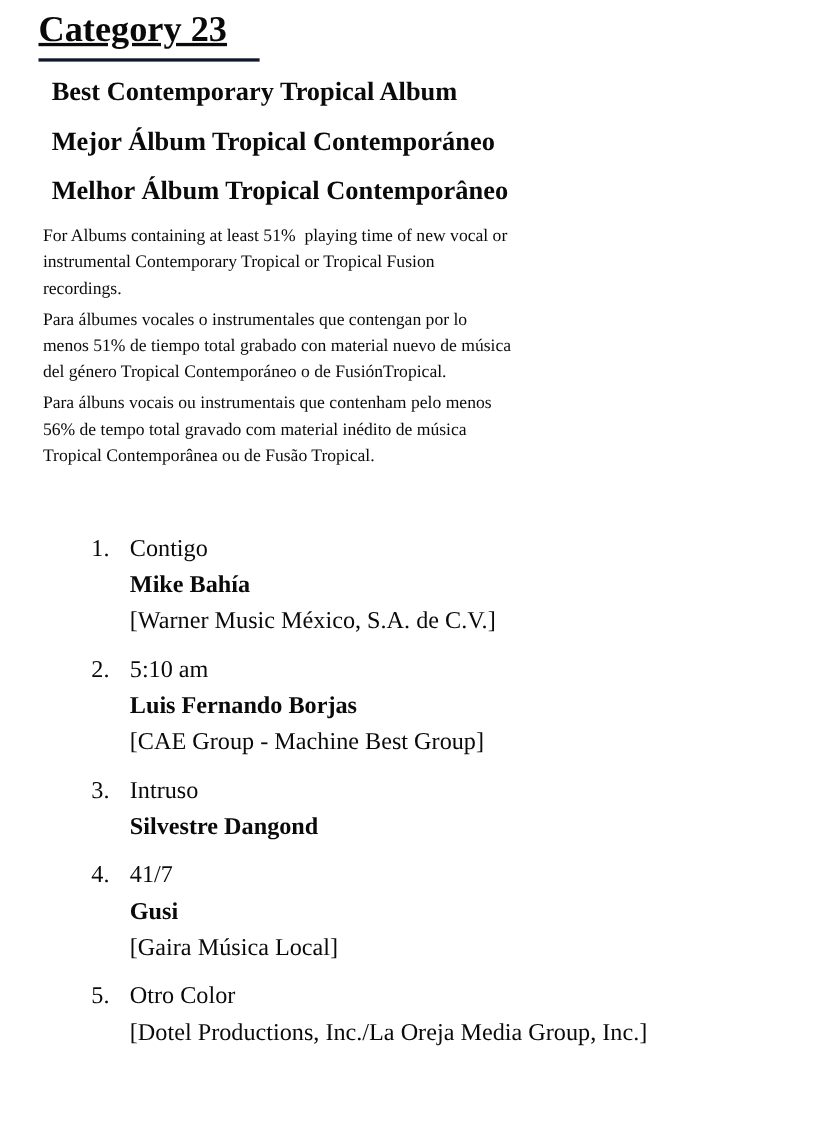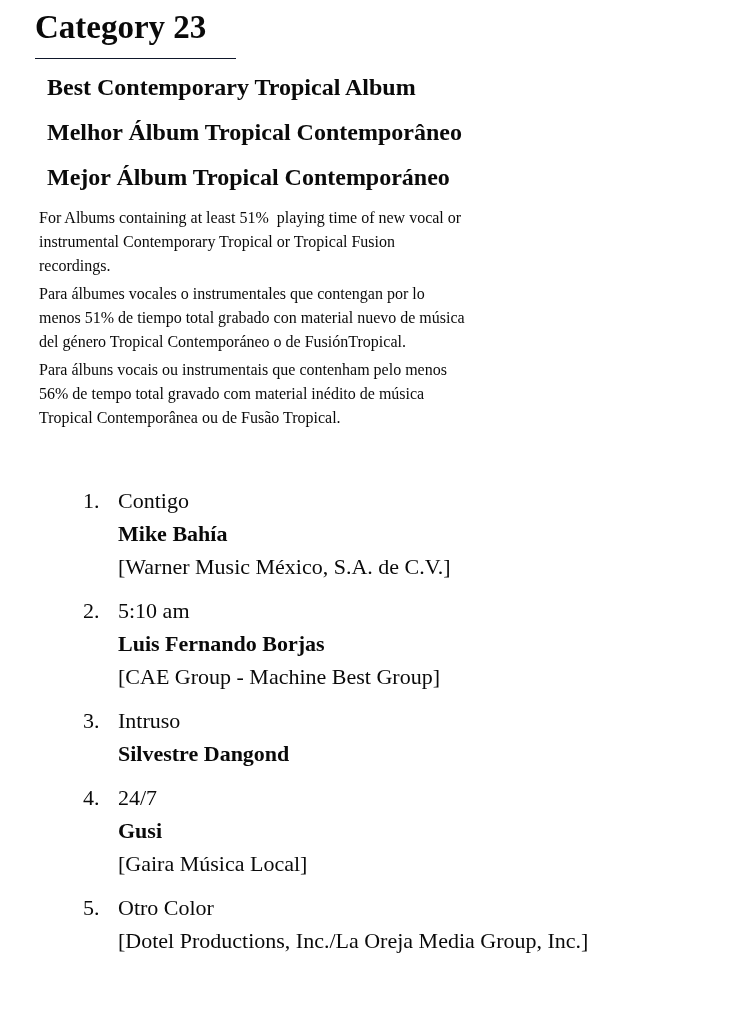--- a/index.html
+++ b/index.html
@@ -18,24 +18,25 @@
     padding: 8px 28px 0 35px;
     overflow: hidden;
   }
   .category-title {
     font-size: 33px;
     font-weight: bold;
     line-height: 38px;
     margin: 0 0 12px 0;
   }
   .category-title .underline {
-    border-bottom: 1px solid #0f172a;
+    border-bottom: 3px solid #0f172a;
     padding-right: 30px;
-    padding-bottom: 12px;
+    padding-bottom: 7px;
     display: inline-block;
+    text-decoration: underline;
   }
   .award-name {
     font-size: 24px;
     font-weight: bold;
     line-height: 33px;
     margin: 12px;
   }
   .description {
     font-size: 16px;
     line-height: 24px;
@@ -68,22 +69,22 @@
 </style>
 </head>
 <body>
 
 <div class="page">
 
   <h1 class="category-title"><span class="underline">Category 23</span></h1>
 
   <div>
     <h2 class="award-name">Best Contemporary Tropical Album</h2>
+    <h2 class="award-name">Mejor Álbum Tropical Contemporáneo</h2>
     <h2 class="award-name">Melhor Álbum Tropical Contemporâneo</h2>
-    <h2 class="award-name">Mejor Álbum Tropical Contemporáneo</h2>
   </div>
 
   <div>
     <p class="description">For Albums containing at least 51%  playing time of new vocal or
 instrumental Contemporary Tropical or Tropical Fusion
 recordings.</p>
     <p class="description">Para álbumes vocales o instrumentales que contengan por lo
 menos 51% de tiempo total grabado con material nuevo de música
 del género Tropical Contemporáneo o de FusiónTropical.</p>
     <p class="description">Para álbuns vocais ou instrumentais que contenham pelo menos
@@ -114,21 +115,21 @@
       <span class="num">3.</span>
       <div class="info">
         <div class="title">Intruso</div>
         <div class="artist">Silvestre Dangond</div>
       </div>
     </li>
 
     <li class="nominee">
       <span class="num">4.</span>
       <div class="info">
-        <div class="title">24/7</div>
+        <div class="title">41/7</div>
         <div class="artist">Gusi</div>
         <div class="label">[Gaira Música Local]</div>
       </div>
     </li>
 
     <li class="nominee">
       <span class="num">5.</span>
       <div class="info">
         <div class="title">Otro Color</div>
         <div class="label">[Dotel Productions, Inc./La Oreja Media Group, Inc.]</div>

